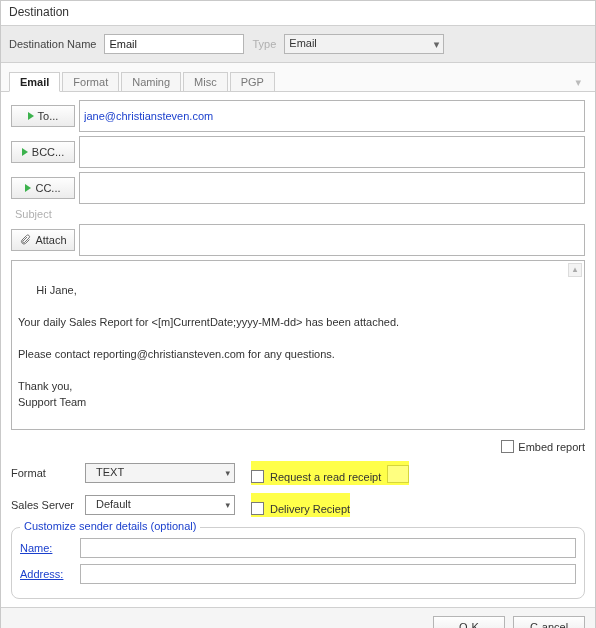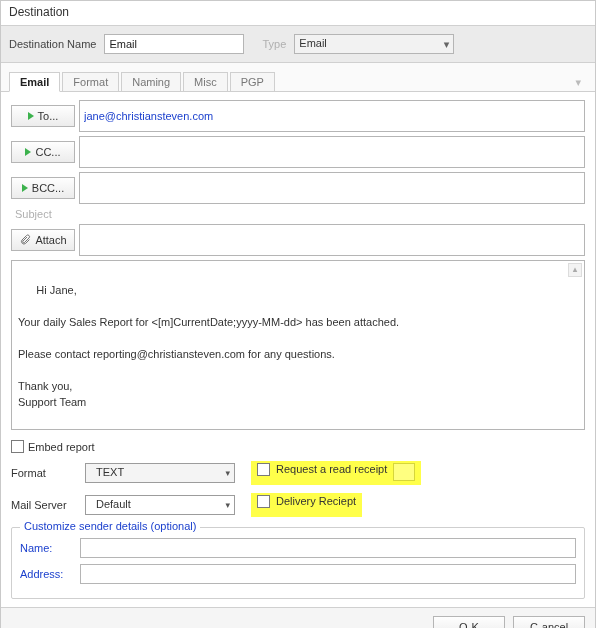--- a/index.html
+++ b/index.html
@@ -164,20 +164,21 @@
     font-size: 9px;
     border: 1px solid #dcdcdc;
     background: #f3f3f3;
   }
   .checkbox-row {
     display: flex;
     align-items: center;
     gap: 4px;
     margin-top: 6px;
     margin-bottom: 4px;
+    justify-content: flex-end;
   }
   .chk {
     width: 13px; height: 13px;
     border: 1px solid #7a7a7a;
     background: #fff;
     display: inline-block;
   }
   .small-select {
     border: 1px solid #9c9c9c;
     background: #f4f4f4;
@@ -191,56 +192,57 @@
   .small-select.white { background: #fff; }
   .small-select .chev {
     position: absolute;
     right: 4px; top: 50%;
     transform: translateY(-50%);
     color: #555;
     font-size: 9px;
   }
   .highlight-box {
     background: #ffff4a;
-    padding: 2px 6px;
-    display: flex;
-    align-items: flex-start;
+    padding: 2px 0;
+    display: flex;
+    align-items: flex-end;
     gap: 6px;
     height: 24px;
   }
   .hl-wrap {
     display: flex;
     flex-direction: column;
     margin-left: 6px;
   }
   .ghost-btn {
     width: 22px; height: 18px;
     border: 1px solid #d6d63b;
     background: rgba(255,255,255,0.3);
   }
   .group {
     border: 1px solid #cfcfcf;
-    border-radius: 2px;
+    border-radius: 8px;
     padding: 10px 8px 8px 8px;
     margin-top: 6px;
     position: relative;
   }
   .group-title {
     position: absolute;
     top: -8px; left: 8px;
     background: #fff;
     padding: 0 4px;
     color: #1a3fcd;
     font-size: 11px;
   }
   .group .grow { flex: 1 1 auto; }
   .group .row { margin-bottom: 6px; }
   .group-label {
     width: 56px;
     color: #1a3fcd;
+    text-decoration: underline;
   }
   .footer {
     border-top: 1px solid #d0d0d0;
     background: #f5f5f5;
     padding: 8px 10px;
     display: flex;
     justify-content: flex-end;
     gap: 8px;
   }
   .footer .btn { min-width: 72px; }
@@ -254,21 +256,21 @@
 </head>
 <body>
 
 <div class="window">
 
   <div class="titlebar">Destination</div>
 
   <div class="header-row">
     <span class="lbl">Destination Name</span>
     <input class="text-input" style="width: 140px;" value="Email">
-    <span class="lbl-disabled" style="margin-left:10px">Type</span>
+    <span class="lbl-disabled" style="">Type</span>
     <div class="select" style="width:160px">
       <span>Email</span>
       <span class="chev">▾</span>
     </div>
   </div>
 
   <div class="tabstrip">
     <div class="tab active"><span>Email</span></div>
     <div class="tab"><span>Format</span></div>
     <div class="tab"><span>Naming</span></div>
@@ -283,29 +285,29 @@
       <button class="btn">
         <span class="arrow"></span>
         <span>To...</span>
       </button>
       <input class="field" value="jane@christiansteven.com" style="">
     </div>
 
     <div class="row">
       <button class="btn">
         <span class="arrow"></span>
-        <span>CC...</span>
+        <span>BCC...</span>
       </button>
       <input class="field" value="" style="">
     </div>
 
     <div class="row">
       <button class="btn">
         <span class="arrow"></span>
-        <span>BCC...</span>
+        <span>CC...</span>
       </button>
       <input class="field" value="" style="">
     </div>
 
     <div class="row">
       <span class="subject-label">Subject</span>
     </div>
 
     <div class="row">
       <button class="btn">
@@ -345,21 +347,21 @@
       <div class="hl-wrap">
         <div class="highlight-box">
           <span class="chk"></span>
           <span>Request a read receipt</span>
           <span class="ghost-btn"></span>
         </div>
       </div>
     </div>
 
     <div class="row-pair" style="margin-top:4px;">
-      <span class="col-label">Mail Server</span>
+      <span class="col-label">Sales Server</span>
       <div class="small-select white">
         <span>Default</span>
         <span class="chev">▾</span>
       </div>
       <div class="hl-wrap">
         <div class="highlight-box">
           <span class="chk"></span>
           <span>Delivery Reciept</span>
         </div>
       </div>

